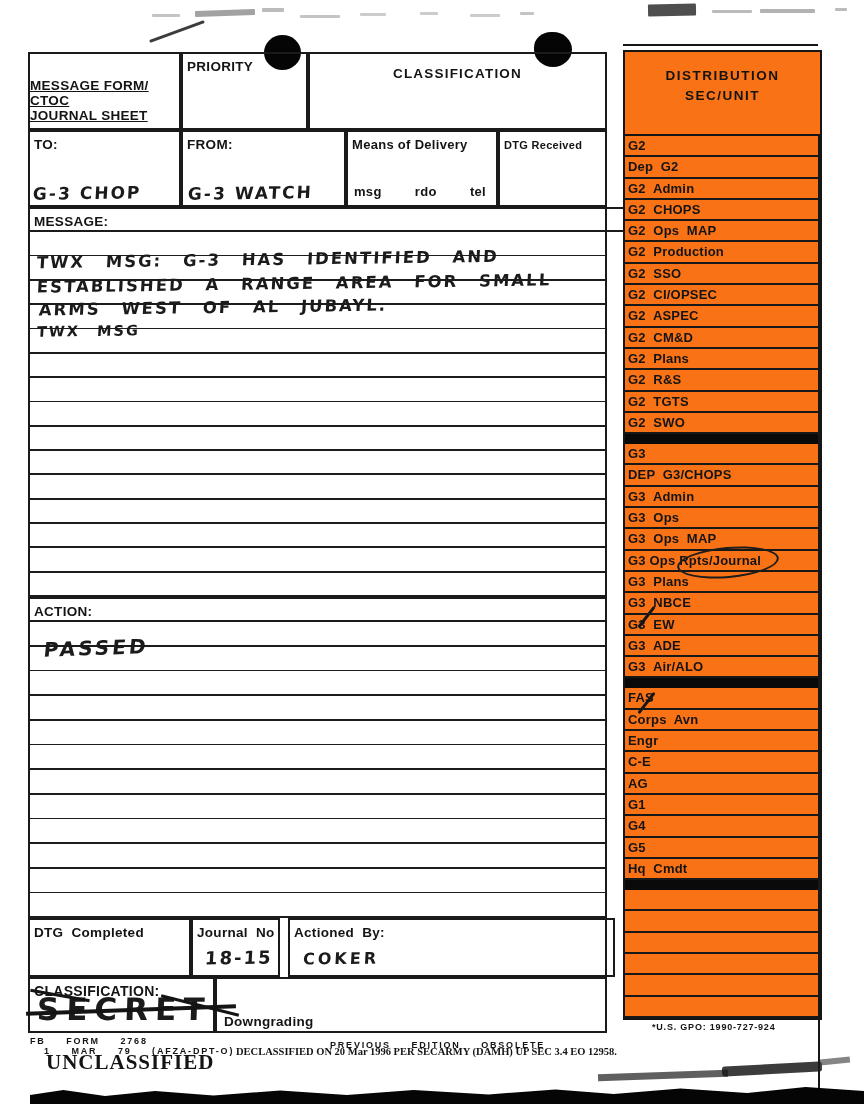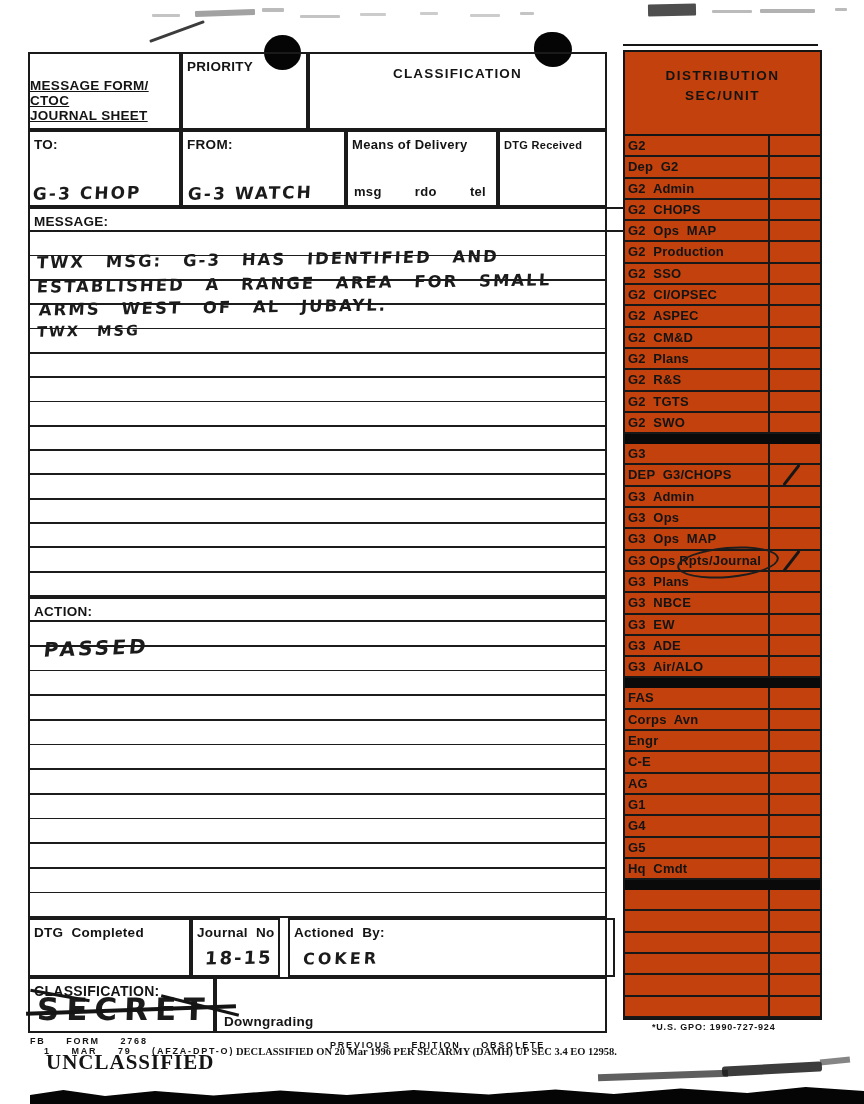--- a/index.html
+++ b/index.html
@@ -11,24 +11,24 @@
   .lbl{font-size:13.5px;font-weight:700;letter-spacing:.3px;white-space:pre;}
   .pad{padding:3px 4px;}
   
   .ruled-msg{background:repeating-linear-gradient(to bottom,transparent 0,transparent 22.53px,#1c1c1c 22.53px,#1c1c1c 24.33px);}
   .ruled-act{background:repeating-linear-gradient(to bottom,transparent 0,transparent 22.87px,#1c1c1c 22.87px,#1c1c1c 24.67px);}
   
   .hw{position:absolute;font-family:"DejaVu Sans",sans-serif;font-weight:700;color:#1b1b1b;
       transform:skewX(-4deg) rotate(-0.8deg);letter-spacing:2px;white-space:pre;}
   .hw-msg{font-size:16.5px;word-spacing:13px;}
   
-  #dist{position:absolute;left:623px;top:50px;width:195px;border:2.5px solid #151515;background:#c2410c;}
+  #dist{position:absolute;left:623px;top:50px;width:195px;border:2.5px solid #151515;background:#f97316;}
   #dist-head{height:84px;border-bottom:2px solid #151515;text-align:center;padding-top:14px;box-sizing:border-box;}
   #dist-head div{font-size:13.5px;font-weight:700;letter-spacing:1.5px;line-height:1.5;}
-  .dist-row{position:relative;display:flex;height:21.3px;box-sizing:border-box;border-bottom:2px solid #181818;}
+  .dist-row{position:relative;display:flex;height:21.3px;box-sizing:border-box;border-bottom:2px solid #181818;flex-direction:column;}
   .dist-label{flex:0 0 140px;border-right:2px solid #181818;font-size:13px;font-weight:700;
               padding:2px 0 0 3px;white-space:pre;overflow:visible;letter-spacing:.2px;}
   .dist-check{flex:1;position:relative;}
   .dist-bar{height:10px;background:#0a0a0a;}
   .check-slash{position:absolute;left:20px;top:-3px;width:3px;height:26px;background:#161616;
                transform:rotate(38deg);border-radius:2px;}
   .circle-mark{position:absolute;left:52px;top:-4px;width:98px;height:27px;border:2.2px solid #1d1d1d;
                border-radius:50%;transform:rotate(-5deg);z-index:3;}
   
   .noise{position:absolute;background:#555;opacity:.45;border-radius:1px;}

